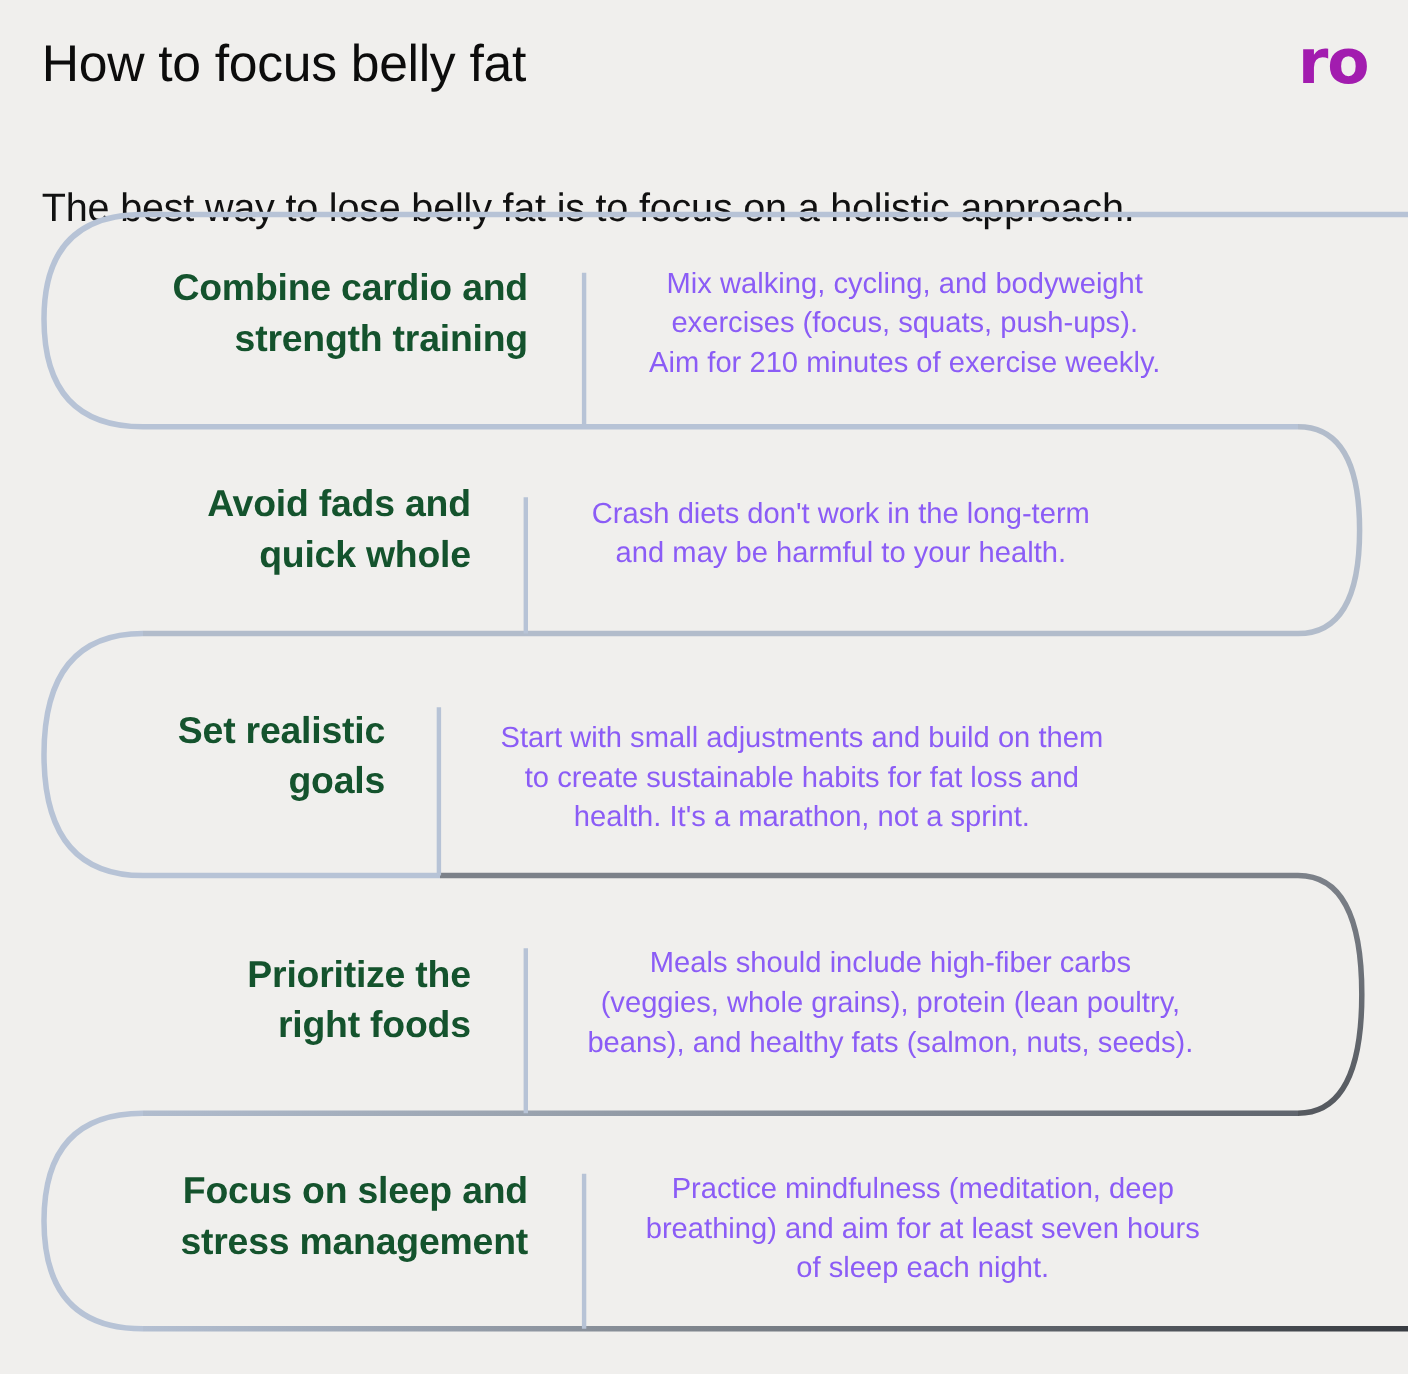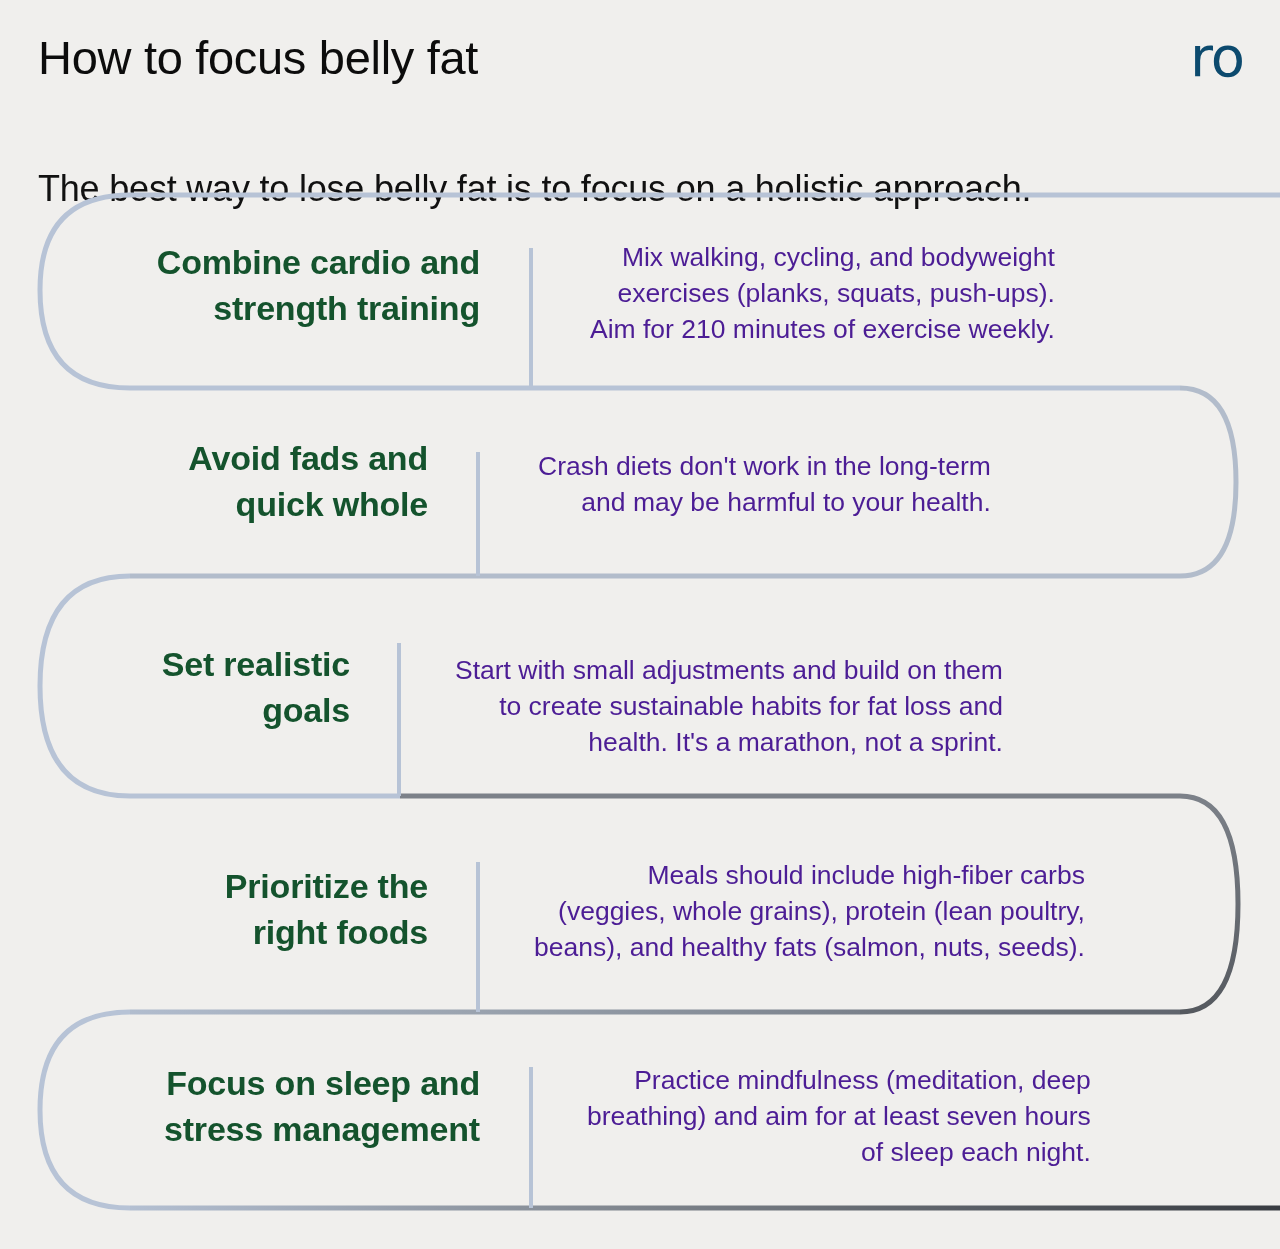--- a/index.html
+++ b/index.html
@@ -1,23 +1,23 @@
 <!DOCTYPE html>
 <html><head>
   <meta charset="utf-8">
   <style>
     * { margin: 0; padding: 0; box-sizing: border-box; }
     html, body { width: 1280px; height: 1249px; background: #f0efed; overflow: hidden; }
     body { position: relative; font-family: "Liberation Sans", "DejaVu Sans", sans-serif; color: #111; }
     .title { position: absolute; left: 38px; top: 30px; font-size: 47px; font-weight: 400; letter-spacing: -0.3px; color: #0c0c0c; }
-    .logo { position: absolute; right: 36px; top: 24px; font-size: 56px; font-weight: 400; letter-spacing: -1px; color: #0c4a6e; font-family: "DejaVu Sans", sans-serif; text-align: center; }
+    .logo { position: absolute; right: 36px; top: 24px; font-size: 56px; font-weight: 700; letter-spacing: -1px; color: #a21caf; font-family: "DejaVu Sans", sans-serif; text-align: center; }
     .subtitle { position: absolute; left: 38px; top: 120px; font-size: 36px; font-weight: 400; color: #111; letter-spacing: -0.2px; margin-top: 48px; }
     svg.path { position: absolute; left: 0; top: 0; }
     .heading { position: absolute; text-align: right; font-size: 34px; font-weight: 700; line-height: 46px; color: #14532d; letter-spacing: -0.2px; }
-    .desc { position: absolute; text-align: right; font-size: 26.5px; font-weight: 400; line-height: 36px; color: #4c1d95; white-space: nowrap; }
+    .desc { position: absolute; text-align: center; font-size: 26.5px; font-weight: 400; line-height: 36px; color: #8b5cf6; white-space: nowrap; }
     .desc span { display: block; }
   </style>
 </head>
 <body>
 
 <div class="title">How to focus belly fat</div>
 <div class="logo">ro</div>
 <div class="subtitle">The best way to lose belly fat is to focus on a holistic approach.</div>
 
 <svg class="path" width="1280" height="1249" viewBox="0 0 1280 1249">
@@ -66,21 +66,21 @@
   <line x1="478" y1="862" x2="478" y2="1012" stroke="#b7c3d6" stroke-width="4"></line>
   <line x1="531" y1="1067" x2="531" y2="1208" stroke="#b7c3d6" stroke-width="4"></line>
 </svg>
 
 <div class="heading" style="right:800px; top:239px; width:420px;">
   <span style="display:block">Combine cardio and</span>
   <span style="display:block">strength training</span>
 </div>
 <div class="desc" style="left:590px; top:239px;">
   <span>Mix walking, cycling, and bodyweight</span>
-  <span>exercises (planks, squats, push-ups).</span>
+  <span>exercises (focus, squats, push-ups).</span>
   <span>Aim for 210 minutes of exercise weekly.</span>
 </div>
 
 <div class="heading" style="right:852px; top:435px; width:400px;">
   <span style="display:block">Avoid fads and</span>
   <span style="display:block">quick whole</span>
 </div>
 <div class="desc" style="left:538px; top:448px;">
   <span>Crash diets don't work in the long-term</span>
   <span>and may be harmful to your health.</span>

